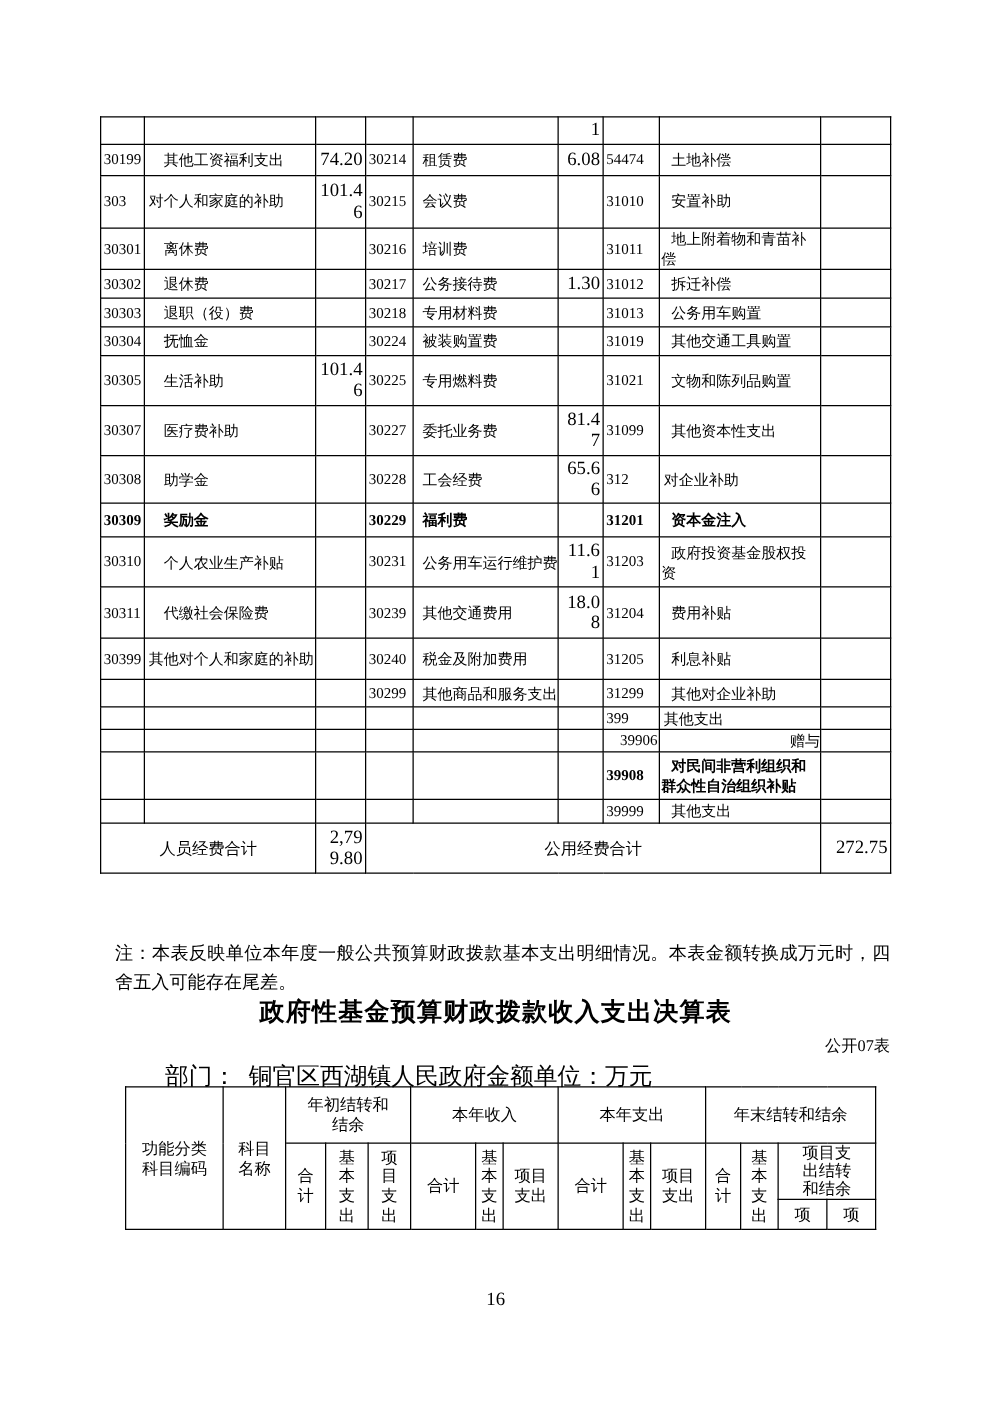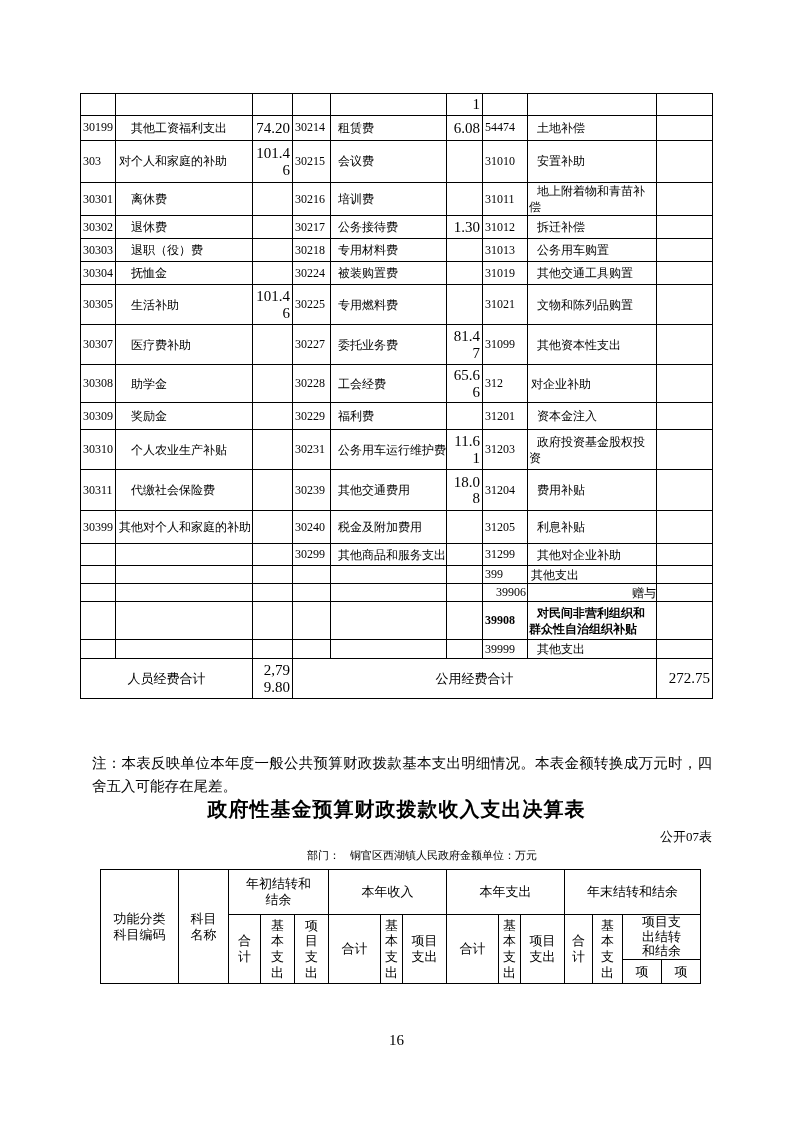--- a/index.html
+++ b/index.html
@@ -21,22 +21,22 @@
   #table1 td.sumlabel{font-size:13px;text-align:center;text-indent:0;}
 
   
   #note{position:absolute;left:92px;top:752px;width:620px;font-size:14.5px;
         line-height:1.62;text-align:justify;}
 
   
   #title2{position:absolute;left:0;top:796px;width:100%;text-align:center;
           font-family:"Liberation Sans","DejaVu Sans",sans-serif;font-weight:700;font-size:20px;letter-spacing:1px;}
   #tableno{position:absolute;right:81px;top:828px;font-size:13px;}
-  #deptline{position:absolute;left:104px;right:81px;top:848px;font-size:11px;
-            display:flex;justify-content:center;margin-left:28px;}
+  #deptline{position:absolute;left:104px;right:81px;top:848px;font-size:19px;
+            display:flex;justify-content:flex-start;margin-left:28px;}
   #deptline .dep-label{margin-right:10px;}
 
   
   #table2{position:absolute;left:100px;top:869px;width:600px;border-collapse:collapse;table-layout:fixed;}
   #table2 th{border:1px solid #000;font-weight:normal;font-size:13px;text-align:center;
              vertical-align:middle;white-space:pre-line;line-height:1.2;padding:0;overflow:hidden;}
   #table2 th.tight{line-height:1.12;}
 
   #pagenum{position:absolute;left:0;top:1032px;width:100%;text-align:center;font-size:15px;}
 </style>
@@ -161,21 +161,21 @@
           <td class="code">30308</td>
           <td class="name n1">助学金</td>
           <td class="amt a1"></td>
           <td class="code">30228</td>
           <td class="name n2">工会经费</td>
           <td class="amt a2">65.66</td>
           <td class="code">312</td>
           <td class="name n3 toplevel">对企业补助</td>
           <td class="amt a3"></td>
         </tr>
-        <tr style="height: 27px;">
+        <tr style="height: 27px; font-weight: bold;">
           <td class="code">30309</td>
           <td class="name n1">奖励金</td>
           <td class="amt a1"></td>
           <td class="code">30229</td>
           <td class="name n2">福利费</td>
           <td class="amt a2"></td>
           <td class="code">31201</td>
           <td class="name n3">资本金注入</td>
           <td class="amt a3"></td>
         </tr>

